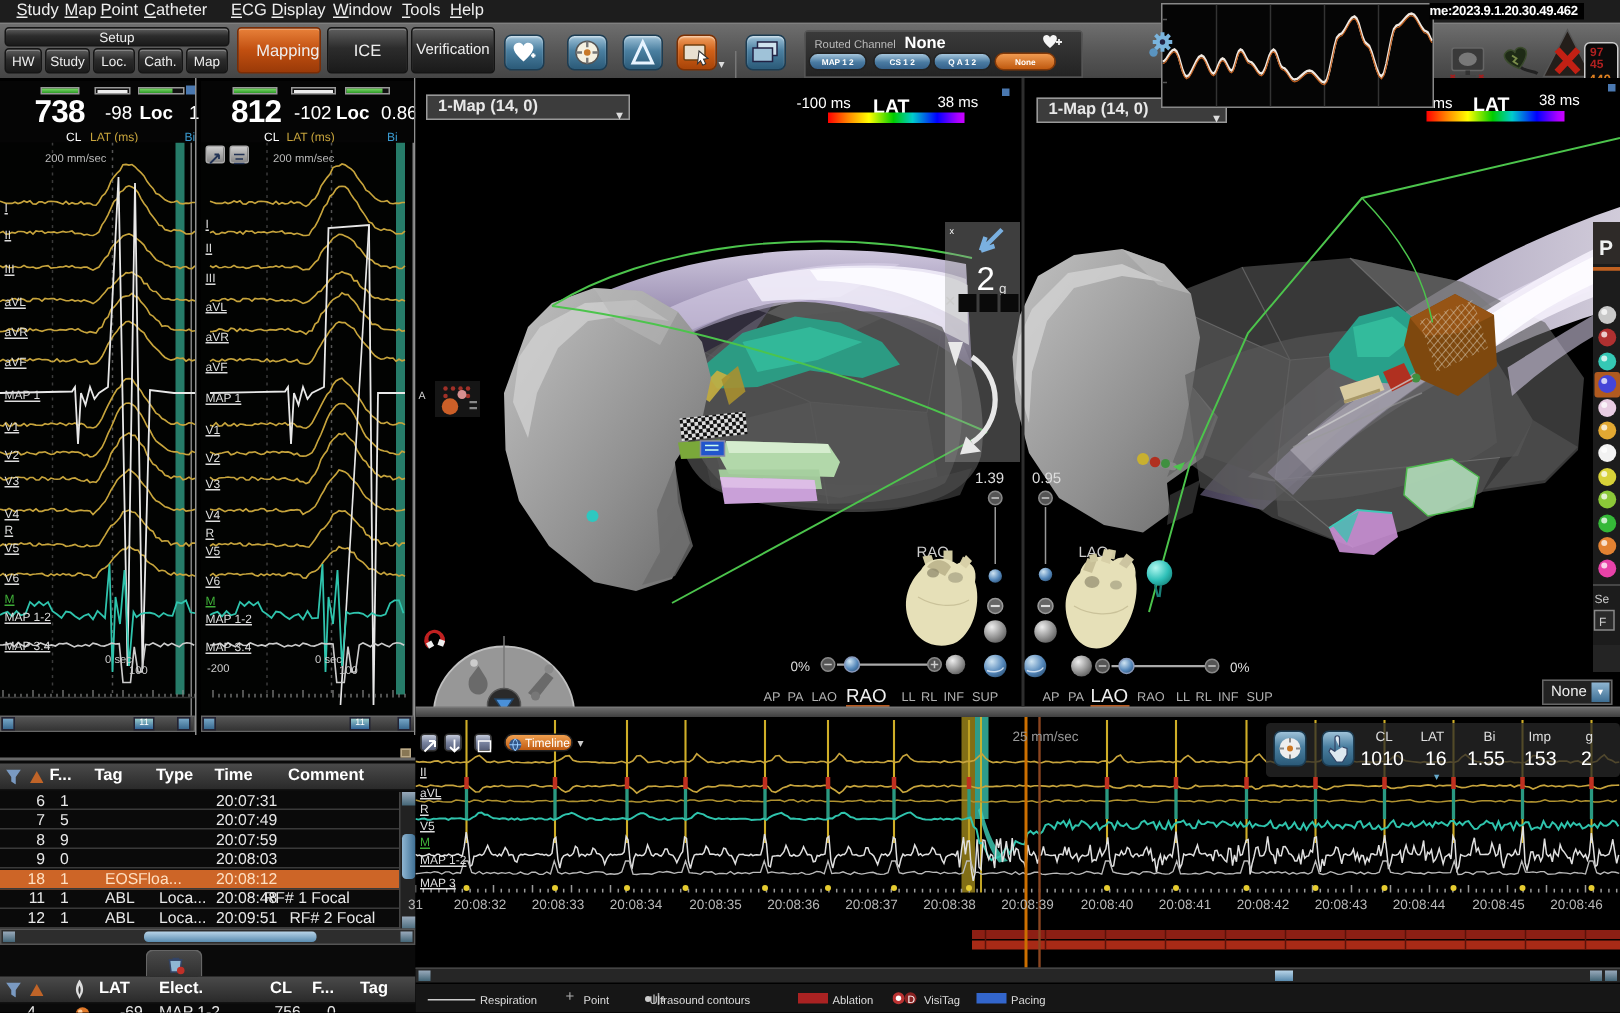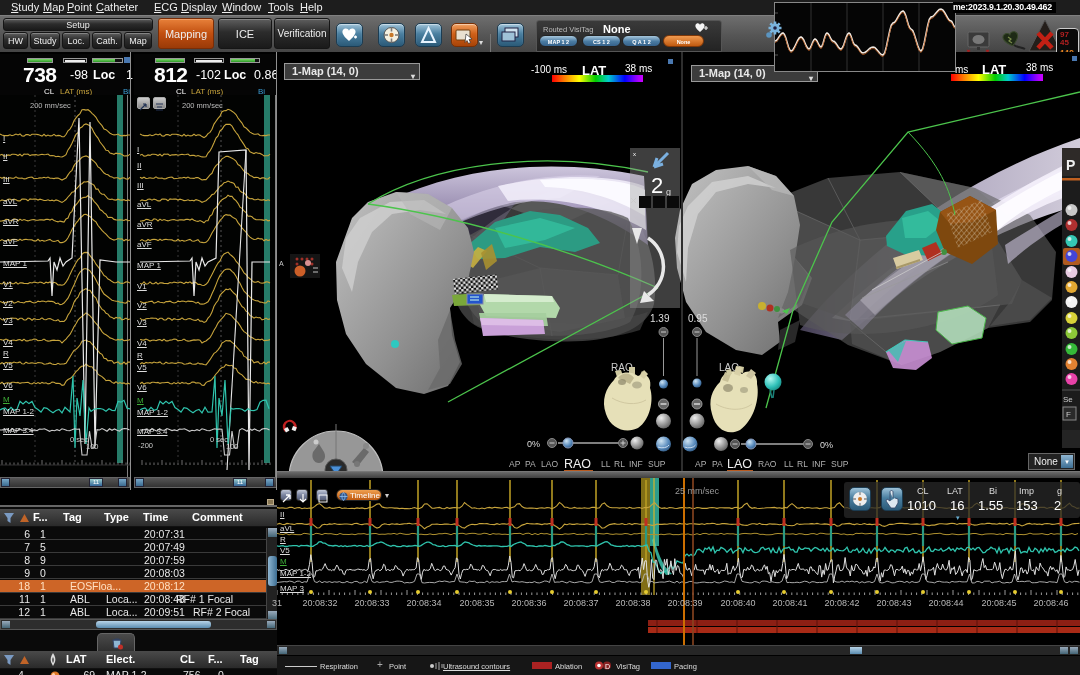--- a/index.html
+++ b/index.html
@@ -5,21 +5,21 @@
 .abs{position:absolute;}
 
 #menubar{left:0;top:0;width:1080px;height:15px;background:#1d1d1d;color:#eee;font-size:11px;}
 #menubar span{position:absolute;top:1px;}
 #menubar u{text-decoration:underline;}
 #toolbar{left:0;top:15px;width:1080px;height:37px;background:linear-gradient(#6e6e6e,#555 55%,#454545);border-top:1px solid #808080;}
 .tbtn{position:absolute;background:linear-gradient(#5f5f5f,#2c2c2c 45%,#1a1a1a);border:1px solid #151515;border-radius:3px;color:#eee;text-align:center;box-shadow:inset 0 1px 0 rgba(255,255,255,.25);}
 .setupbar{left:3px;top:2px;width:150px;height:13px;font-size:9px;line-height:12px;}
 .smallb{top:16px;height:17px;font-size:9px;line-height:16px;}
 .bigb{top:2px;height:31px;font-size:11px;line-height:30px;}
-.orangeb{background:linear-gradient(#e8813a,#c14f10 50%,#9a3a08)!important;border-color:#7a2d06!important;}
+.orangeb{background:linear-gradient(#e8813a,#c14f10 50%,#9a3a08)!important;border-color:#7a2d06!important;text-align:right;}
 .iconb{position:absolute;top:7px;width:27px;height:24px;border-radius:5px;background:linear-gradient(#9ec2d8,#4a7fa0 45%,#2b5a78);border:1px solid #1c3c52;box-shadow:inset 0 1px 1px rgba(255,255,255,.5);}
 .iconb.orange{background:linear-gradient(#f0a060,#d06018 45%,#a84408);border-color:#7a3004;}
 #routed{position:absolute;left:536px;top:4px;width:186px;height:32px;background:linear-gradient(#3a3a3a,#232323);border:1px solid #555;border-radius:3px 3px 0 0;color:#ccc;}
 .rbtn{position:absolute;top:14px;width:39px;height:12px;border-radius:6px;background:linear-gradient(#a6c6dc,#4a7ba2 55%,#35618a);border:1px solid #222;color:#fff;font-size:5.5px;font-weight:bold;text-align:center;line-height:12px;}
 
 .epanel{background:#000;}
 #epA{left:0;top:52px;width:130px;height:453px;}
 #epB{left:134px;top:52px;width:143px;height:453px;}
 .ehead{position:absolute;left:0;top:2px;width:100%;height:43px;background:#050505;}
 .bignum{position:absolute;top:9px;font-size:21px;font-weight:bold;color:#fff;letter-spacing:-.5px;}
@@ -91,21 +91,21 @@
         <path d="M14 10 l6 5 -3 .5 1.5 3 -2 1 -1.5 -3 -2 2z" fill="#fff" stroke="#333" stroke-width=".7"></path>
       </svg></div>
  <div class="abs" style="left:479px;top:22px;color:#ddd;font-size:8px;">▾</div>
  <div class="abs" style="left:490px;top:18px;width:1px;height:30px;background:#777;"></div>
  <div class="iconb" style="left:497px;"><svg width="25" height="22" viewBox="0 0 25 22">
         <rect x="7" y="4" width="13" height="9" fill="#cfe2ee" stroke="#224"></rect>
         <rect x="4" y="8" width="13" height="9" fill="#9fc2d8" stroke="#224"></rect>
       </svg></div>
 
  <div id="routed">
-   <div class="abs" style="left:6px;top:4px;font-size:7.5px;color:#bbb;">Routed VisiTag</div>
+   <div class="abs" style="left:6px;top:4px;font-size:7.5px;color:#bbb;">Routed Channel</div>
    <div class="abs" style="left:66px;top:2px;font-size:11px;font-weight:bold;color:#fff;">None</div>
    <div class="rbtn" style="left:2px;">MAP 1 2</div>
    <div class="rbtn" style="left:45px;">CS 1 2</div>
    <div class="rbtn" style="left:85px;">Q A 1 2</div>
    <div class="rbtn" style="left:126px;width:41px;background:linear-gradient(#f09a50,#c05a10);border-color:#803808;">None</div>
    <svg class="abs" style="left:155px;top:-1px;" width="22" height="14" viewBox="0 0 22 14">
         <path d="M8 12 C3 8 2.5 5 4.5 3.7 C6 2.7 8 4 8 5.2 C8 4 10 2.7 11.5 3.7 C13.5 5 13 8 8 12z" fill="#f5f5f5"></path>
         <path d="M12 8 h4 m-2 -2 v4" stroke="#eee" stroke-width="1.2"></path>
       </svg>
  </div>
@@ -932,21 +932,21 @@
     <svg style="position:absolute;left:8px;top:9px;" width="32" height="3">
         <line x1="0" y1="1.5" x2="32" y2="1.5" stroke="#ccc"></line>
       </svg>
     <span style="left:43px;">Respiration</span>
     <span style="left:100px;color:#aaa;font-size:10px;top:3px;">+</span>
     <span style="left:112px;">Point</span>
     <svg style="position:absolute;left:152px;top:6px;" width="14" height="8">
         <circle cx="3" cy="4" r="2" fill="#ccc"></circle>
         <path d="M7 1 v6 M10 0 v8 M13 2 v4" stroke="#aaa"></path>
       </svg>
-    <span style="left:166px;text-decoration:underline;">Ultrasound contours</span>
+    <span style="left:156px;">Ultrasound contours</span>
     <div class="abs" style="left:255px;top:6px;width:20px;height:7px;background:#a22;"></div>
     <span style="left:278px;">Ablation</span>
     <svg style="position:absolute;left:318px;top:5px;" width="18" height="9">
         <circle cx="4" cy="4.5" r="4" fill="#b33"></circle>
         <circle cx="4" cy="4.5" r="1.8" fill="#fff"></circle>
         <circle cx="12" cy="4.5" r="4" fill="#822"></circle>
         <text x="10" y="7.5" font-size="7" fill="#fff">D</text>
       </svg>
     <span style="left:339px;text-align:right;">VisiTag</span>
     <div class="abs" style="left:374px;top:6px;width:20px;height:7px;background:#36c;"></div>

